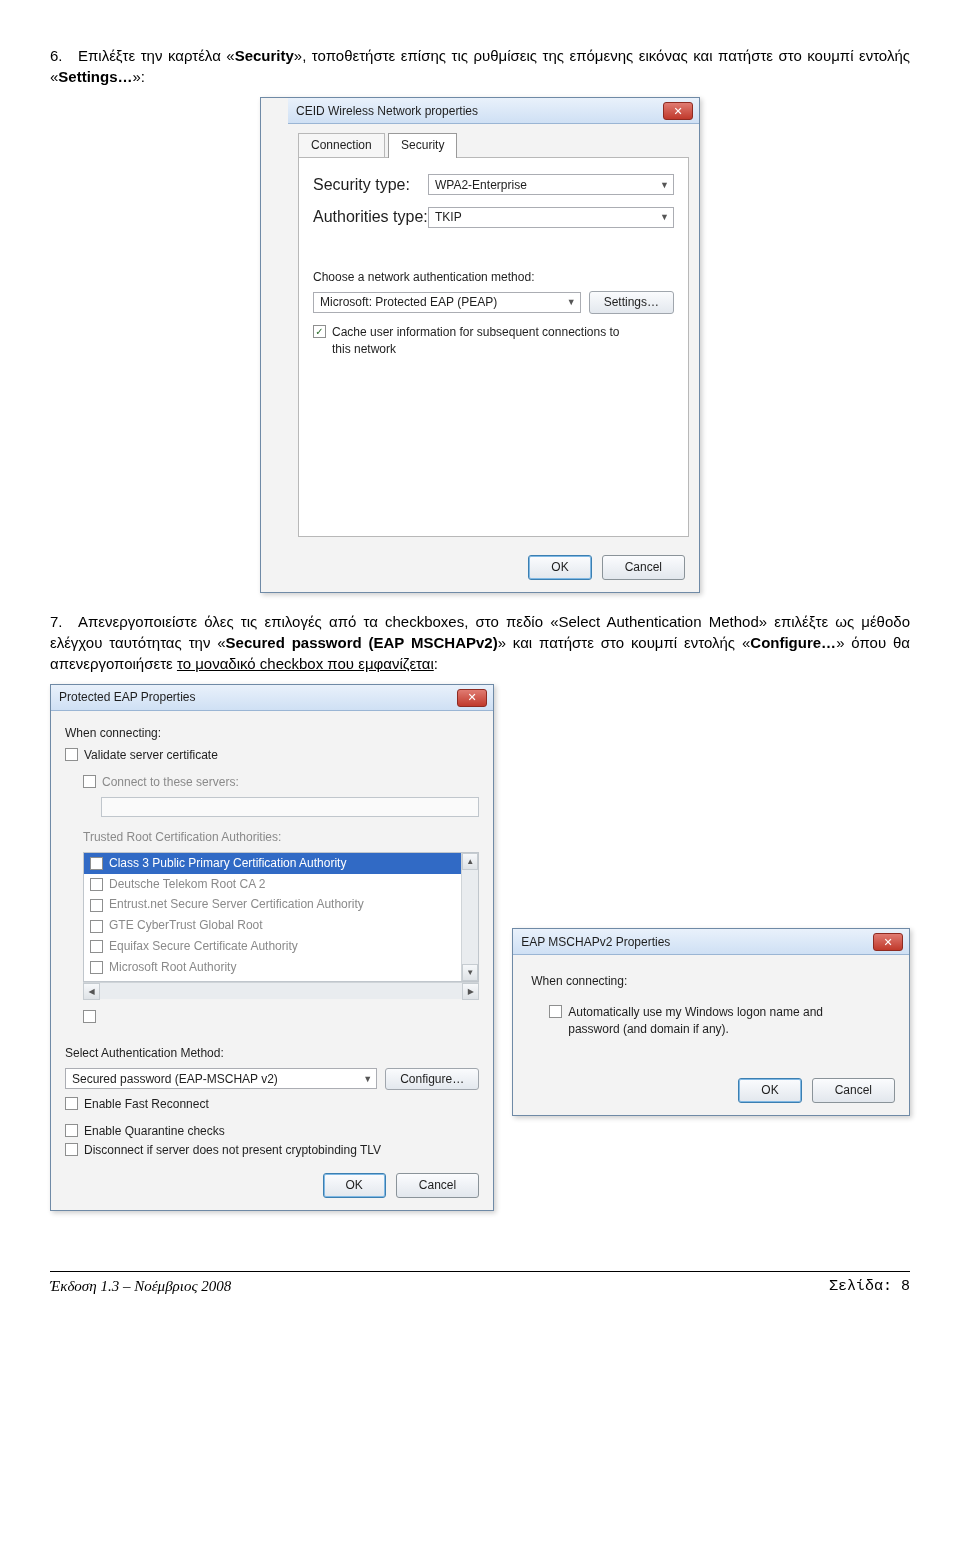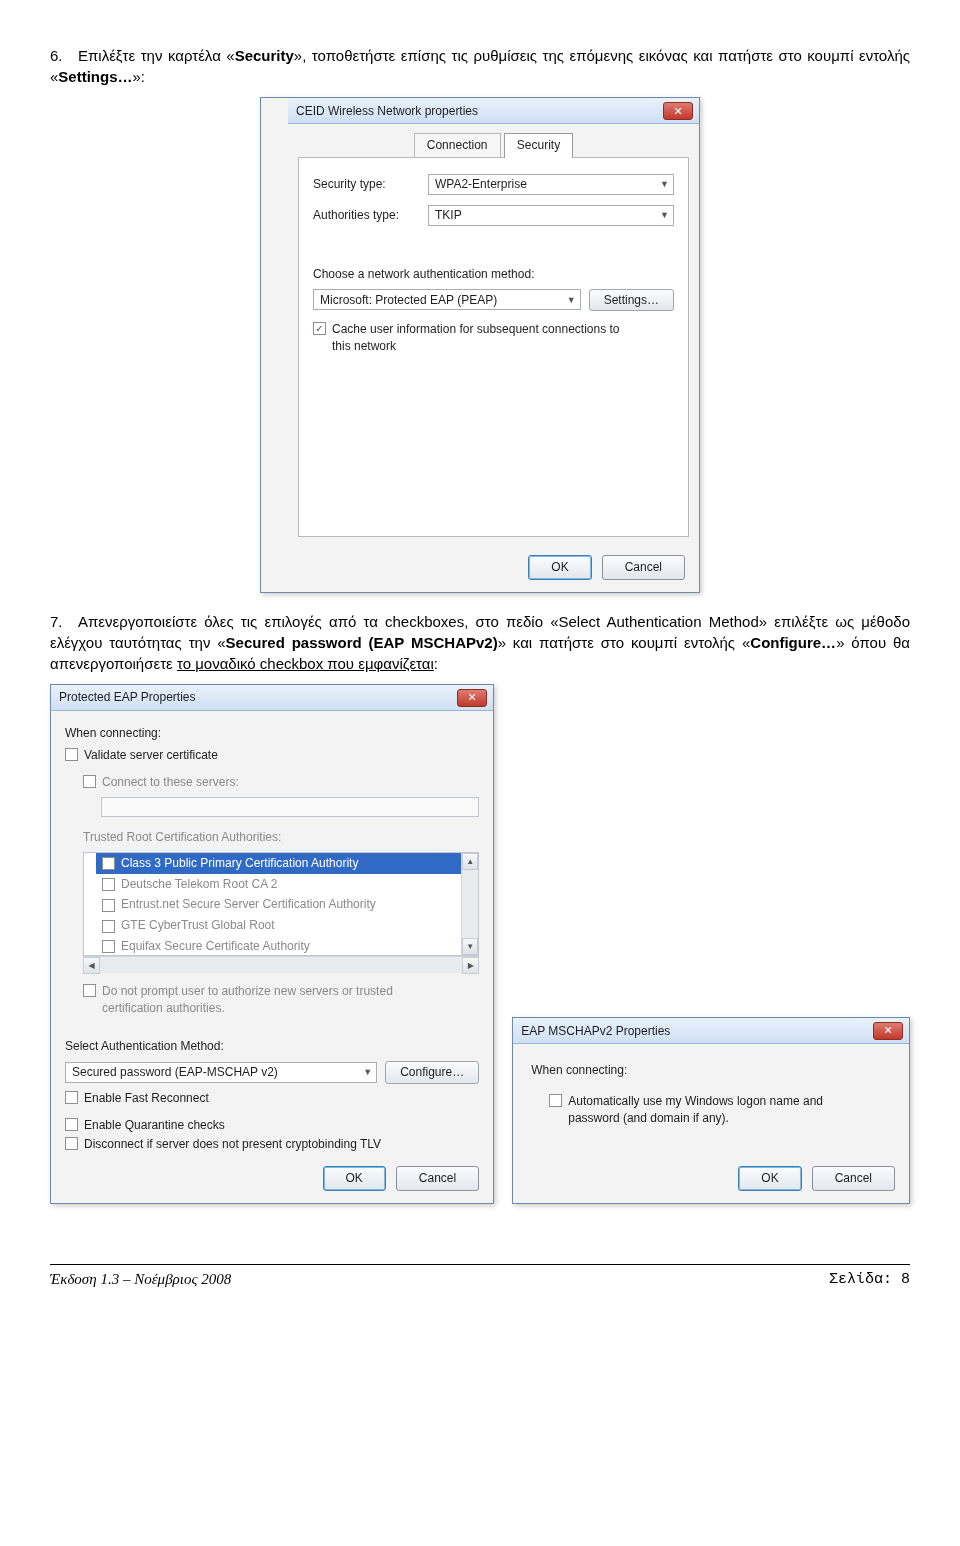--- a/index.html
+++ b/index.html
@@ -55,21 +55,20 @@
     background: linear-gradient(#e07b72, #c0392b);
     border: 1px solid #8e2b22;
     border-radius: 3px;
     color: #fff;
     font-size: 11px;
     display: flex; align-items: center; justify-content: center;
     line-height: 1;
   }
   .tabs-row {
     padding: 8px 10px 0 10px;
-    text-align: center;
   }
   .tab {
     display: inline-block;
     padding: 3px 12px 4px 12px;
     border: 1px solid #b8b8b8;
     border-bottom: none;
     background: #f6f6f6;
     font-size: 12px;
     position: relative;
     top: 1px;
@@ -85,21 +84,21 @@
     margin: 0 10px 10px 10px;
     padding: 16px 14px 12px 14px;
     min-height: 380px;
     position: relative;
   }
   .field-row {
     display: flex; align-items: center; margin-bottom: 10px;
   }
   .field-row label {
     width: 115px;
-    font-size: 12px;
+    font-size: 16px;
   }
   .combo {
     flex: 1;
     border: 1px solid #abadb3;
     background: #fff;
     height: 21px;
     display: flex; align-items: center; justify-content: space-between;
     padding: 0 4px 0 6px;
     font-size: 12px;
   }
@@ -147,22 +146,22 @@
   .peap {
     width: 450px;
   }
   .peap .content { padding: 10px 14px 6px 14px; background:#f3f3f3; }
   .group-label { font-size:12px; margin:4px 0 6px 0; }
   .disabled { color:#8a8a8a; }
   .text-input {
     border:1px solid #c0c6cc; background:#fafafa; height:20px; width:100%;
   }
   .authlist {
-    border:1px solid #c0c6cc; background:#fff; height:104px; overflow:hidden;
-    margin-top:4px; position:relative;padding-left:12px;
+    border:1px solid #c0c6cc; background:#fff; height:130px; overflow:hidden;
+    margin-top:4px; position:relative;
   }
   .authlist-inner { padding:0; }
   .authlist-item {
     display:flex; align-items:center; gap:6px;
     padding:2px 6px; font-size:12px;
   }
   .authlist-item.selected {
     background:#316ac5; color:#fff;
   }
   .authlist-item .chk { border-color:#8e8f8f; background:#fff; }
@@ -174,21 +173,21 @@
   .scroll-btn {
     height:17px; background:linear-gradient(#f6f8fa,#dfe3e7);
     border:1px solid #c6ccd1; font-size:8px; display:flex;align-items:center;justify-content:center;color:#555;
   }
   .hscroll-stub {
     height:17px; background:#e9ecef; border-top:1px solid #cfd4d8;
     display:flex; justify-content:space-between;
   }
   
   .bottom-row {
-    display:flex; align-items:flex-end; gap:18px;
+    display:flex; align-items:center; gap:18px;
     margin-top:6px;
   }
   
   .mschap {
     width: 403px;
     margin-top: 150px;
   }
   .mschap .content { padding:14px 18px; background:#f3f3f3; min-height:110px; }
   
   hr.page-rule {
@@ -318,21 +317,20 @@
             <div class="scroll-btn">▲</div>
             <div class="scroll-btn">▼</div>
           </div>
         </div>
         <div class="hscroll-stub" style="margin-left:18px;">
           <div class="scroll-btn" style="width:17px;">◀</div>
           <div class="scroll-btn" style="width:17px;">▶</div>
         </div>
         <div class="check-row disabled" style="margin-left:18px;">
           <span class="chk"></span>
-          <span style="max-width:340px;">Do not prompt user to authorize new servers or trusted certification authorities.</span>
         </div>
 
         <div class="group-label" style="margin-top:22px;">Select Authentication Method:</div>
         <div class="row-inline">
           <div class="combo" style="flex:1;">
             <span>Secured password (EAP-MSCHAP v2)</span>
             <span class="arrow">▼</span>
           </div>
           <div class="small-btn">Configure…</div>
         </div>

